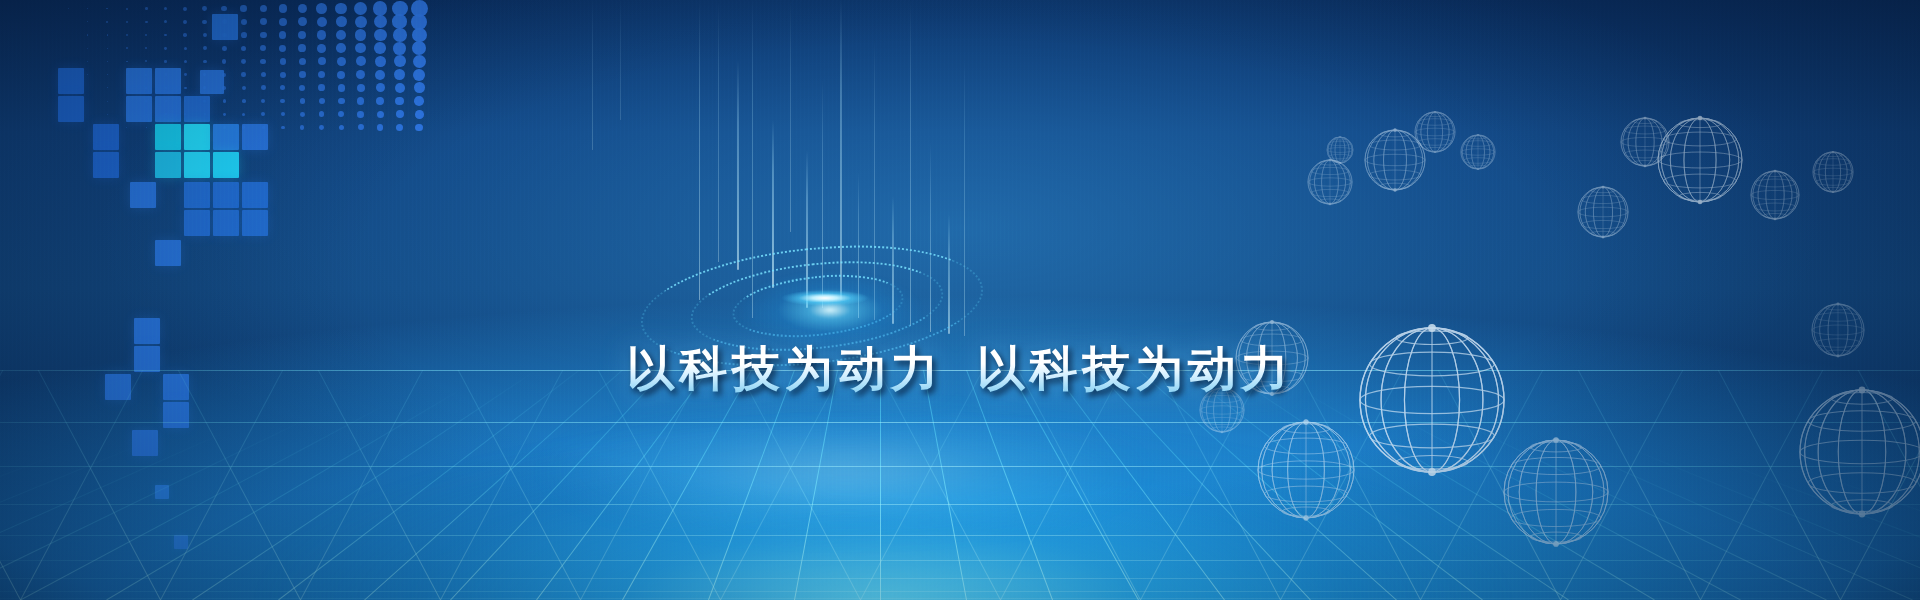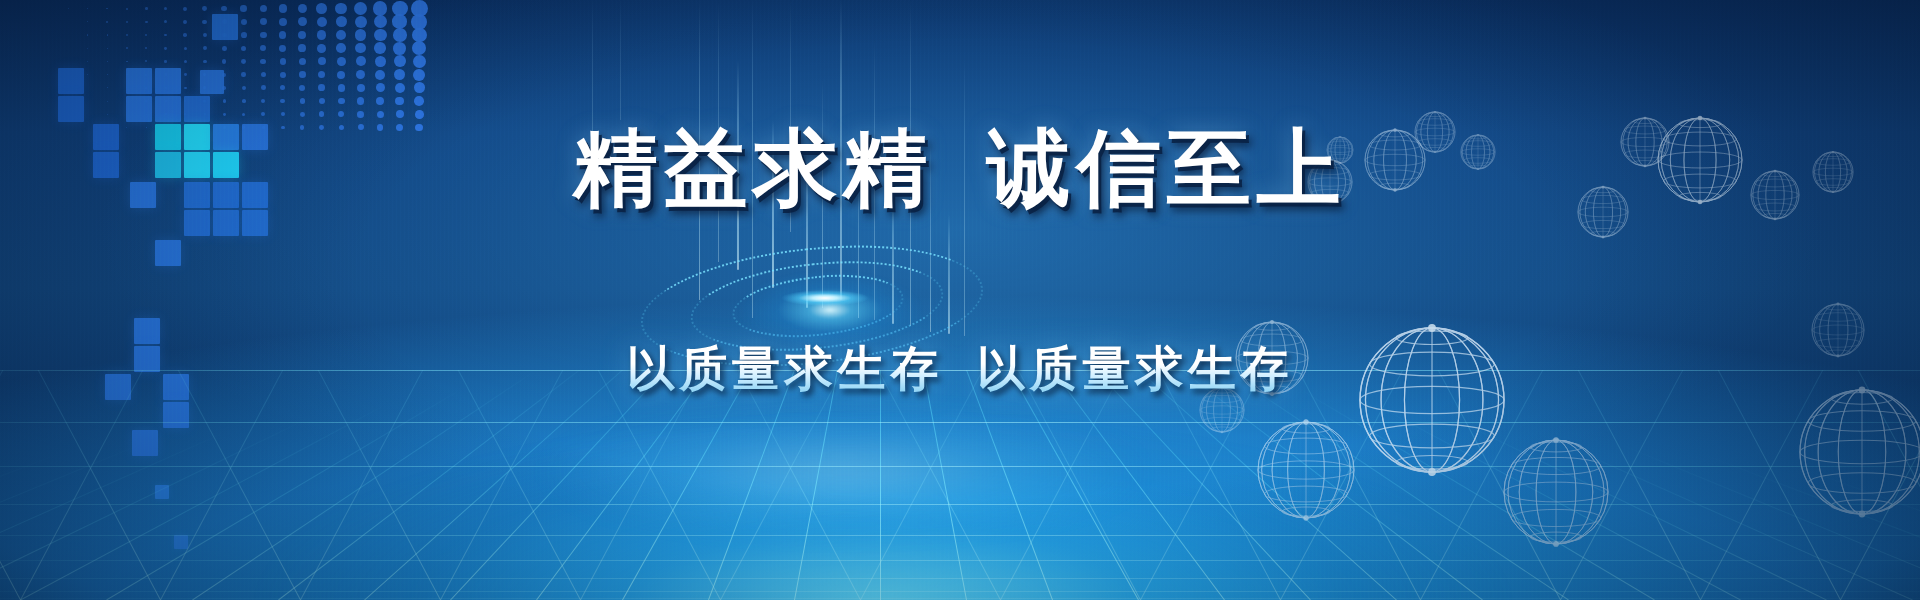--- a/index.html
+++ b/index.html
@@ -765,16 +765,15 @@
           <ellipse cx="0" cy="22.52" rx="13.00" ry="2.47" fill="none" stroke="#d6e8f8" stroke-width="0.4675" opacity="0.8"></ellipse>
           <circle cx="0" cy="-26" r="1.43" fill="#eaf6ff" opacity="0.9"></circle>
           <circle cx="0" cy="26" r="1.43" fill="#eaf6ff" opacity="0.9"></circle>
         </svg>
       </div>
     </div>
 
   <div class="layer" id="scanlines"></div>
   <div class="layer" id="vignette"></div>
 
-  <div id="headline">精益求精  诚信至上</div>
-  <div id="subtitle">以质量求生存  以质量求生存</div>
+  <div id="subtitle">以科技为动力  以科技为动力</div>
 
 </div>
 
 </body></html>

